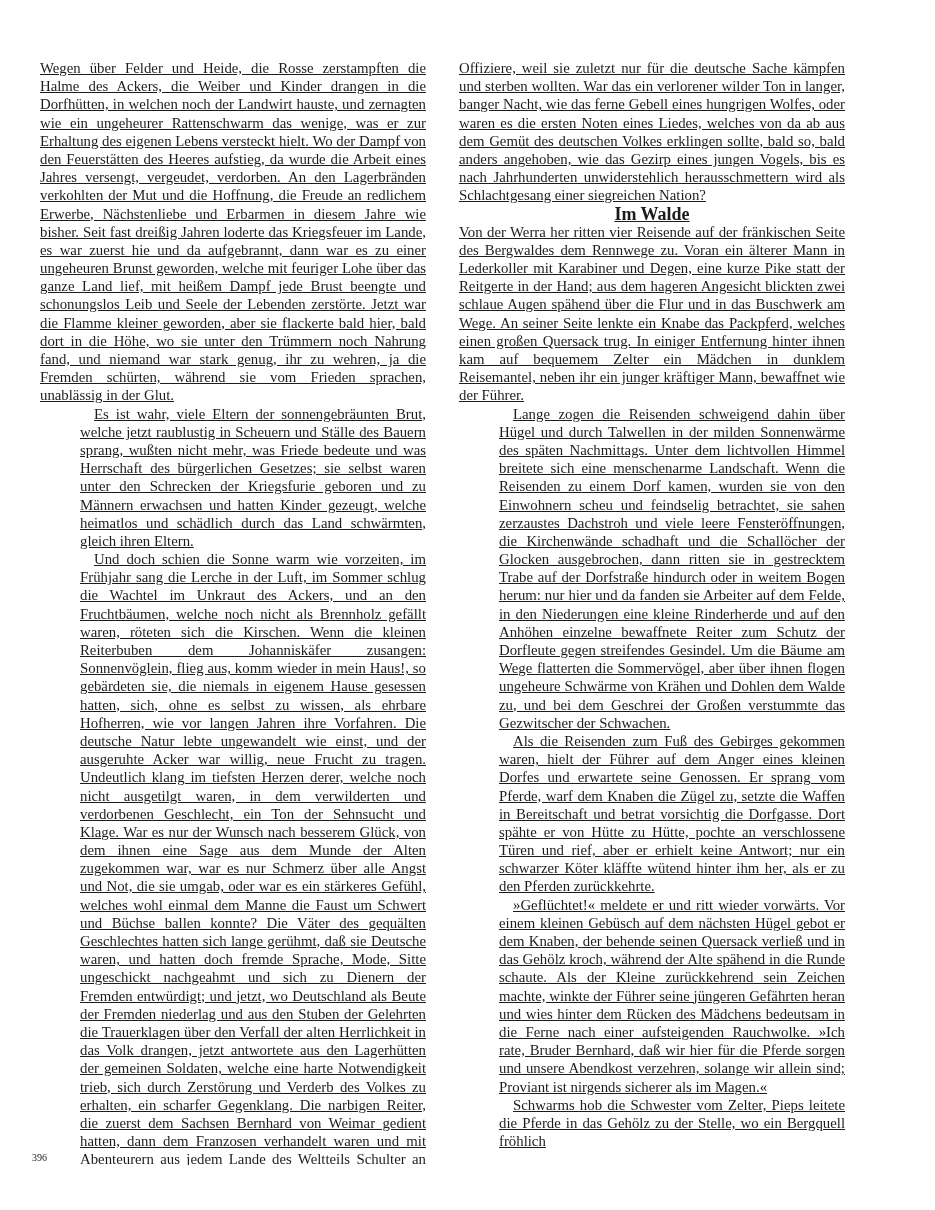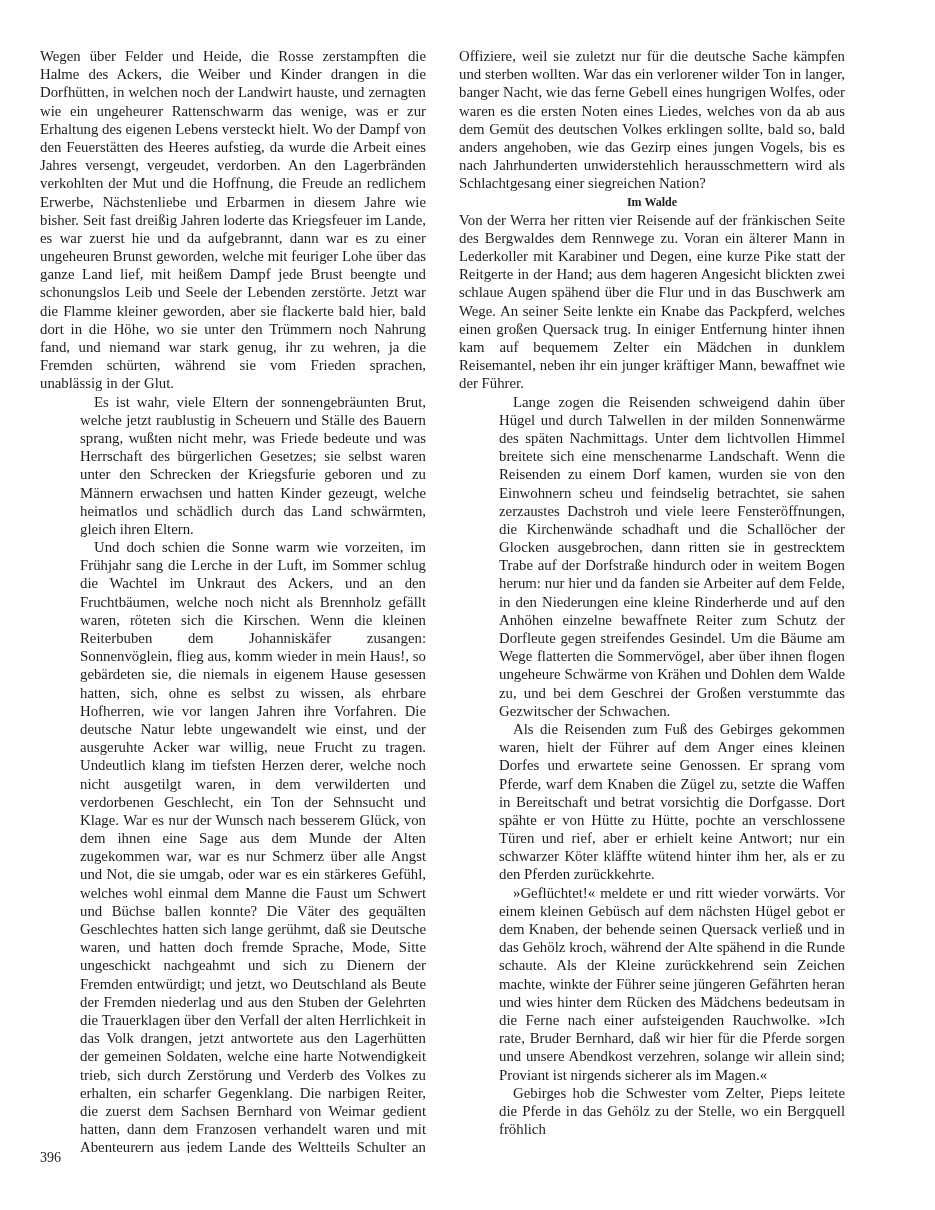--- a/index.html
+++ b/index.html
@@ -11,24 +11,25 @@
     position: relative;
     width: 935px;
     height: 1210px;
     background: #ffffff;
     color: #1c1c1c;
     font-family: "Liberation Serif", "DejaVu Serif", serif;
     overflow: hidden;
   }
   .columns {
     position: absolute;
-    top: 47px;
+    top: 59px;
     left: 40px;
     display: flex;
     gap: 33px;
+    text-decoration: underline;
   }
   .col {
     width: 386px;
     height: 1106px;
     overflow: hidden;
     font-size: 14.8px;
     line-height: 18.18px;
     text-align: justify;
     hyphens: auto;
     -webkit-hyphens: auto;
@@ -40,29 +41,29 @@
   .col p.indent {
     text-indent: 14px;
     margin-left: 40px;
   }
   .col p.continues {
     text-align-last: justify;
   }
   .chapter-heading {
     font-weight: bold;
     text-align-last: center;
-    font-size: 12px;
+    font-size: 18px;
     margin: 28px 0 9px 0;
     text-indent: 0;
   }
   .page-number {
     position: absolute;
-    left: 40px;
+    left: 32px;
     top: 1151px;
-    font-size: 14px;
+    font-size: 10px;
     line-height: 14px;
     color: #1c1c1c;
   }
 </style>
 </head>
 <body>
 
 <div class="book-page">
   <div class="columns">
     <div class="col">
@@ -75,18 +76,18 @@
     <div class="col">
       <div>
           <p class="" lang="de">Offiziere, weil sie zuletzt nur für die deutsche Sache kämpfen und sterben wollten. War das ein verlorener wilder Ton in langer, banger Nacht, wie das ferne Gebell eines hungrigen Wolfes, oder waren es die ersten Noten eines Liedes, welches von da ab aus dem Gemüt des deutschen Volkes erklingen sollte, bald so, bald anders angehoben, wie das Gezirp eines jungen Vogels, bis es nach Jahrhunderten unwiderstehlich herausschmettern wird als Schlachtgesang einer siegreichen Nation?</p>
         </div>
       <p class="chapter-heading">Im Walde</p>
       <div>
           <p class="" lang="de">Von der Werra her ritten vier Reisende auf der fränkischen Seite des Bergwaldes dem Rennwege zu. Voran ein älterer Mann in Lederkoller mit Karabiner und Degen, eine kurze Pike statt der Reitgerte in der Hand; aus dem hageren Angesicht blickten zwei schlaue Augen spähend über die Flur und in das Buschwerk am Wege. An seiner Seite lenkte ein Knabe das Packpferd, welches einen großen Quersack trug. In einiger Entfernung hinter ihnen kam auf bequemem Zelter ein Mädchen in dunklem Reisemantel, neben ihr ein junger kräftiger Mann, bewaffnet wie der Führer.</p>
           <p class="indent" lang="de">Lange zogen die Reisenden schweigend dahin über Hügel und durch Talwellen in der milden Sonnenwärme des späten Nachmittags. Unter dem lichtvollen Himmel breitete sich eine menschenarme Landschaft. Wenn die Reisenden zu einem Dorf kamen, wurden sie von den Einwohnern scheu und feindselig betrachtet, sie sahen zerzaustes Dachstroh und viele leere Fensteröffnungen, die Kirchenwände schadhaft und die Schallöcher der Glocken ausgebrochen, dann ritten sie in gestrecktem Trabe auf der Dorfstraße hindurch oder in weitem Bogen herum: nur hier und da fanden sie Arbeiter auf dem Felde, in den Niederungen eine kleine Rinderherde und auf den Anhöhen einzelne bewaffnete Reiter zum Schutz der Dorfleute gegen streifendes Gesindel. Um die Bäume am Wege flatterten die Sommervögel, aber über ihnen flogen ungeheure Schwärme von Krähen und Dohlen dem Walde zu, und bei dem Geschrei der Großen verstummte das Gezwitscher der Schwachen.</p>
           <p class="indent" lang="de">Als die Reisenden zum Fuß des Gebirges gekommen waren, hielt der Führer auf dem Anger eines kleinen Dorfes und erwartete seine Genossen. Er sprang vom Pferde, warf dem Knaben die Zügel zu, setzte die Waffen in Bereitschaft und betrat vorsichtig die Dorfgasse. Dort spähte er von Hütte zu Hütte, pochte an verschlossene Türen und rief, aber er erhielt keine Antwort; nur ein schwarzer Köter kläffte wütend hinter ihm her, als er zu den Pferden zurückkehrte.</p>
           <p class="indent" lang="de">»Geflüchtet!« meldete er und ritt wieder vorwärts. Vor einem kleinen Gebüsch auf dem nächsten Hügel gebot er dem Knaben, der behende seinen Quersack verließ und in das Gehölz kroch, während der Alte spähend in die Runde schaute. Als der Kleine zurückkehrend sein Zeichen machte, winkte der Führer seine jüngeren Gefährten heran und wies hinter dem Rücken des Mädchens bedeutsam in die Ferne nach einer aufsteigenden Rauchwolke. »Ich rate, Bruder Bernhard, daß wir hier für die Pferde sorgen und unsere Abendkost verzehren, solange wir allein sind; Proviant ist nirgends sicherer als im Magen.«</p>
-          <p class="indent continues" lang="de">Gebirges hob die Schwester vom Zelter, Pieps leitete die Pferde in das Gehölz zu der Stelle, wo ein Bergquell fröhlich</p>
+          <p class="indent continues" lang="de">Schwarms hob die Schwester vom Zelter, Pieps leitete die Pferde in das Gehölz zu der Stelle, wo ein Bergquell fröhlich</p>
         </div>
     </div>
   </div>
   <div class="page-number">396</div>
 </div>
 
 </body></html>

